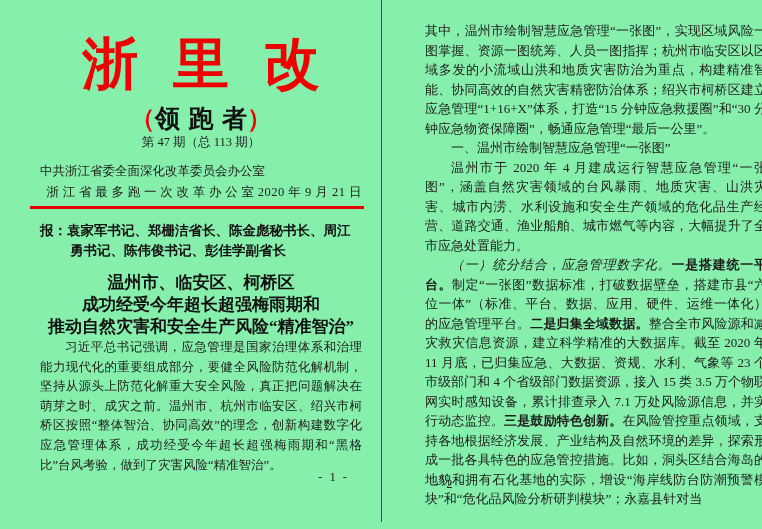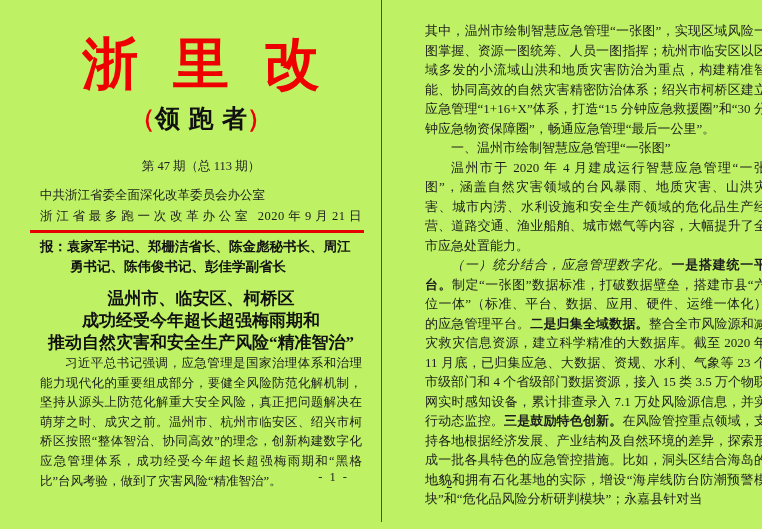--- a/index.html
+++ b/index.html
@@ -1,47 +1,47 @@
 <!DOCTYPE html>
 <html><head>
 <meta charset="utf-8">
 <style>
   html,body{margin:0;padding:0;background:#ffffff;}
   .sheet{
     position:relative;
     width:762px;height:529px;
-    background:#bef264;
+    background:#86efac;
     font-family:"Liberation Serif","DejaVu Serif",serif;
     color:#1c1c1c;
     overflow:hidden;
   }
   .page{position:absolute;top:0;box-sizing:border-box;height:529px;}
   .page-left{left:0;width:381px;padding:34px 19px 0 40px;}
   .page-right{left:402px;width:380px;padding:21px 15px 0 23px;}
   .divider{position:absolute;left:381px;top:0;width:1px;height:522px;background:#4d4d4d;}
 
   
   .masthead-title{text-align:center;line-height:1;margin-top:2px;}
   .masthead-title span{
     color:#ee0000;font-size:56px;font-weight:bold;
     letter-spacing:0.62em;margin-right:-0.62em;
   }
   .subtitle{text-align:center;margin-top:14px;font-size:25px;font-weight:bold;line-height:1;}
   .subtitle .paren{color:#ee0000;}
   .subtitle .subtext{color:#111;letter-spacing:0.34em;margin-right:-0.34em;}
-  .issue-line{text-align:center;margin-top:27px;font-size:12.5px;color:#222;}
+  .issue-line{text-align:center;margin-top:3px;font-size:12.5px;color:#222;}
   .org-block{margin-top:12px;font-size:12.5px;color:#1a1a1a;}
-  .org-row2{display:flex;justify-content:space-between;align-items:baseline;margin-top:4px;}
+  .org-row2{display:flex;justify-content:flex-end;align-items:baseline;margin-top:4px;}
   .org-line2{letter-spacing:0.30em;}
   .org-date{letter-spacing:0.04em;}
   .red-rule{height:3px;background:#e60000;margin:5px -2px 0 -10px;}
 
   
   .report-block{
-    margin-top:4px;
+    margin-top:12px;
     font-family:"Liberation Sans","DejaVu Sans",sans-serif;
     font-weight:bold;font-size:13.5px;line-height:20px;color:#111;
     padding-left:30px;text-indent:-30px;
   }
 
   
   .article-title{margin-top:11px;text-align:center;font-weight:bold;font-size:17px;line-height:22px;color:#111;}
   .body-text{font-size:12.5px;line-height:19.6px;text-align:justify;}
   .page-right .body-text{font-size:13px;line-height:19.5px;}
   p.para{margin:0;}

